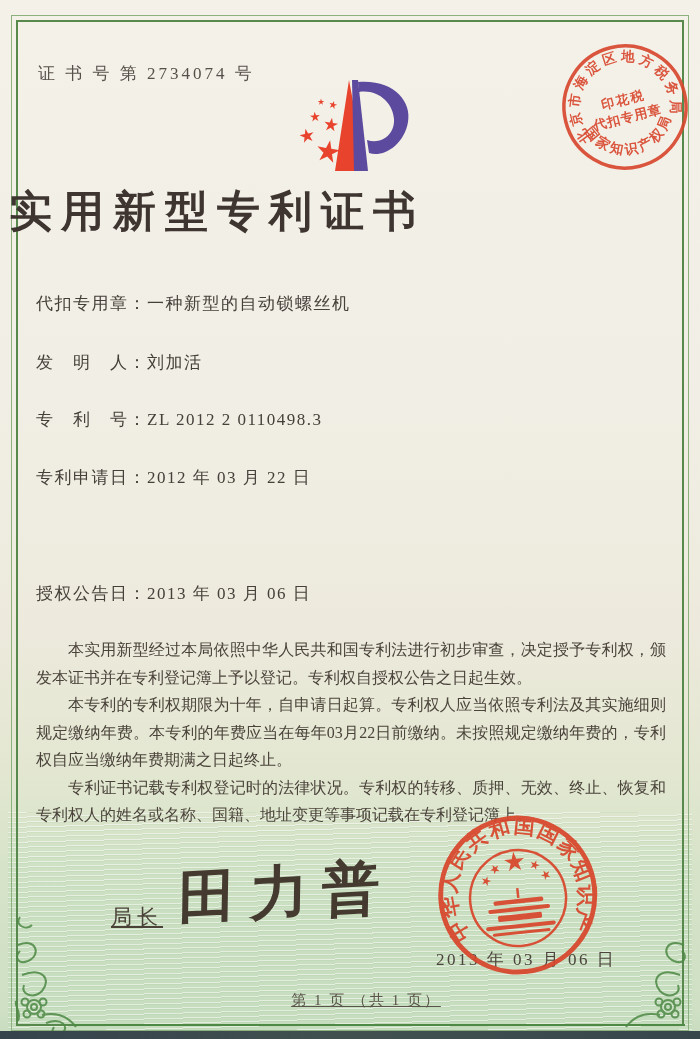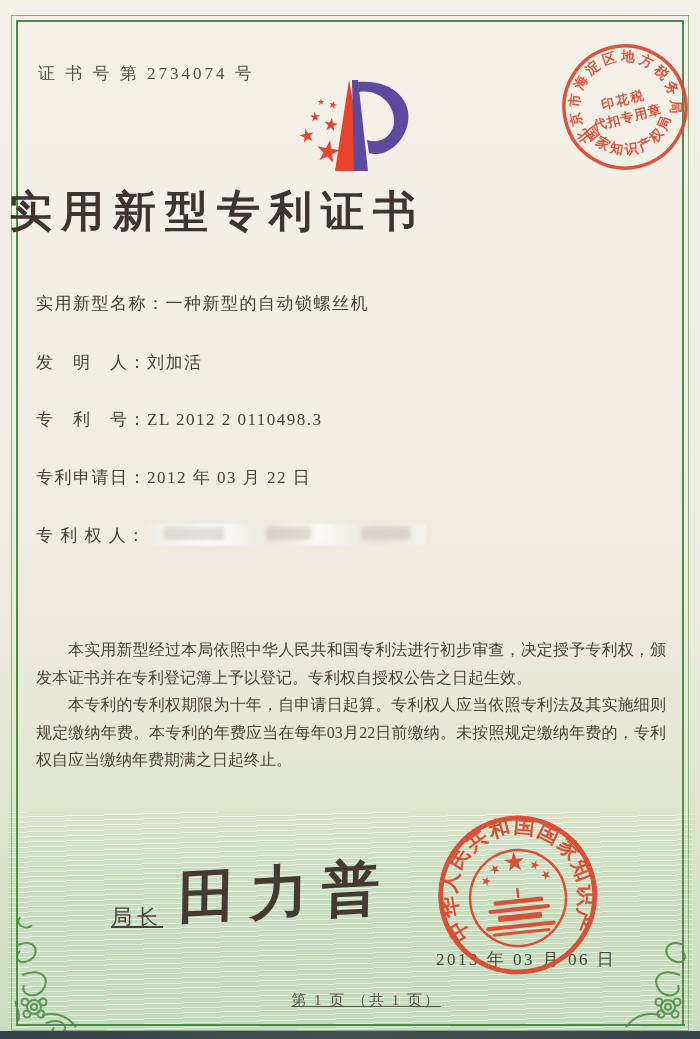--- a/index.html
+++ b/index.html
@@ -71,38 +71,39 @@
     <use href="#star" transform="translate(29,62) scale(0.75) rotate(-12)" fill="#e8432c"></use>
     <use href="#star" transform="translate(53,51) scale(0.72) rotate(8)" fill="#e8432c"></use>
     <use href="#star" transform="translate(37,43) scale(0.52) rotate(-5)" fill="#e8432c"></use>
     <use href="#star" transform="translate(43,28) scale(0.34)" fill="#e8432c"></use>
     <use href="#star" transform="translate(55,31) scale(0.42) rotate(14)" fill="#e8432c"></use>
   </svg>
 
   <div class="title">实用新型专利证书</div>
 
   <div class="field f0">
-    <span>实用新型名称：</span><span>一种新型的自动锁螺丝机</span>
+    <span>代扣专用章：</span><span>一种新型的自动锁螺丝机</span>
   </div>
   <div class="field f1">
     <span>发　明　人：</span><span>刘加活</span>
   </div>
   <div class="field f2">
     <span>专　利　号：</span><span>ZL 2012 2 0110498.3</span>
   </div>
   <div class="field f3">
     <span>专利申请日：</span><span>2012 年 03 月 22 日</span>
   </div>
-  <div class="field f4">
-    <span>专 利 权 人：</span><span class="redacted"><span class="smudge" style="left:18px;width:60px;"></span><span class="smudge" style="left:120px;width:45px;"></span><span class="smudge" style="left:215px;width:50px;"></span></span>
+  <div class="field f5">
+    <span>授权公告日：</span><span>2013 年 03 月 06 日</span>
   </div>
 
   <div class="body-text">
     <p>本实用新型经过本局依照中华人民共和国专利法进行初步审查，决定授予专利权，颁发本证书并在专利登记簿上予以登记。专利权自授权公告之日起生效。</p>
     <p>本专利的专利权期限为十年，自申请日起算。专利权人应当依照专利法及其实施细则规定缴纳年费。本专利的年费应当在每年03月22日前缴纳。未按照规定缴纳年费的，专利权自应当缴纳年费期满之日起终止。</p>
+    <p>专利证书记载专利权登记时的法律状况。专利权的转移、质押、无效、终止、恢复和专利权人的姓名或名称、国籍、地址变更等事项记载在专利登记簿上。</p>
   </div>
 
   <div class="commissioner">局长</div>
   <div class="signature">田力普</div>
 
   <div class="issue-date">2013 年 03 月 06 日</div>
 
   <svg class="office-seal" width="170" height="175" viewBox="0 0 170 175">
     <circle cx="85" cy="85" r="77" fill="none" stroke="#d8452b" stroke-width="5"></circle>
     <path id="arcBig" d="M34.2,120.6 A62,62 0 1 1 135.8,120.6" fill="none"></path>

